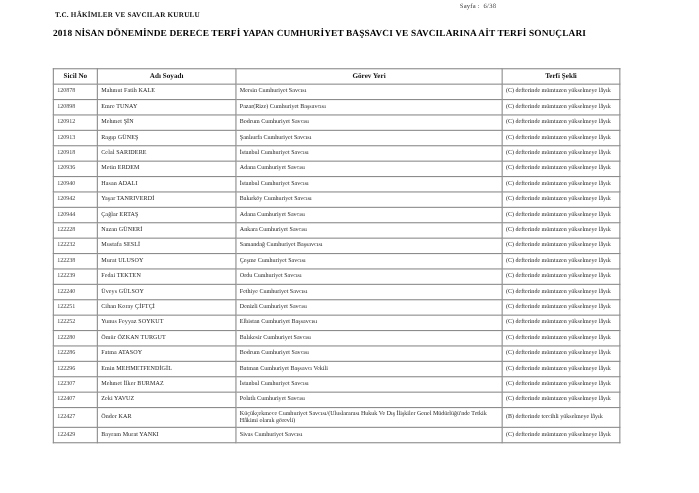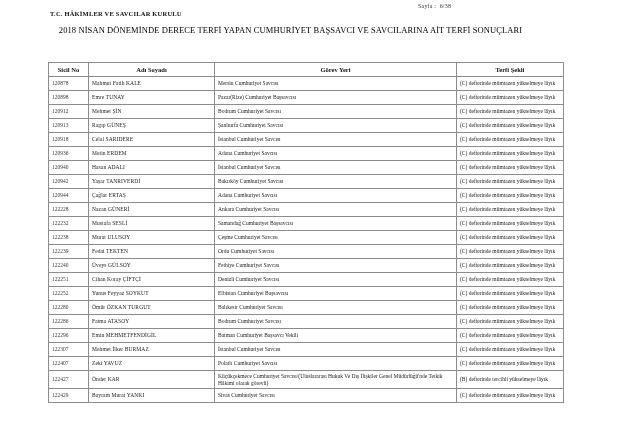--- a/index.html
+++ b/index.html
@@ -9,21 +9,21 @@
   }
   .page-num{
     position:absolute;top:3px;left:418px;font-size:6px;color:#3a3a3a;letter-spacing:.2px;
   }
   .org-name{
     position:absolute;top:10px;left:50px;font-size:6.5px;font-weight:bold;
     letter-spacing:.2px;color:#111;
   }
   .doc-title{
     position:absolute;top:25px;left:0;width:581px;text-align:center;
-    font-size:8.5px;font-weight:normal;color:#000;letter-spacing:.1px;
+    font-size:8.5px;font-weight:bold;color:#000;letter-spacing:.1px;
   }
   table.results{
     position:absolute;top:62px;left:48px;width:515px;
     border-collapse:collapse;table-layout:fixed;
   }
   .results col.c-sicil{width:40px}
   .results col.c-name{width:126px}
   .results col.c-gorev{width:242px}
   .results col.c-terfi{width:107px}
   .results th{

